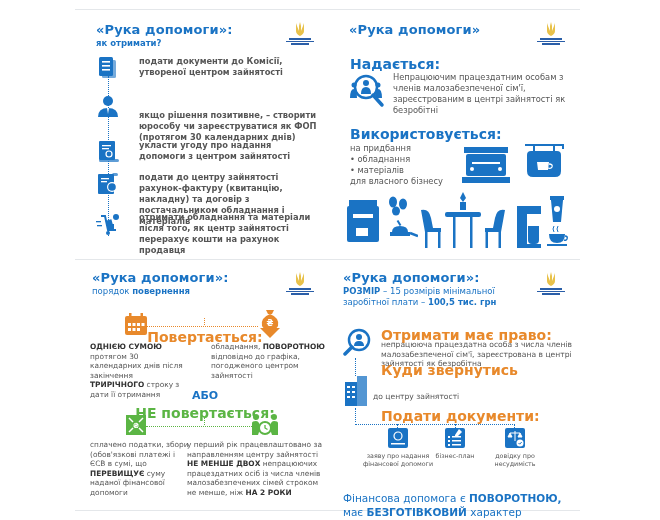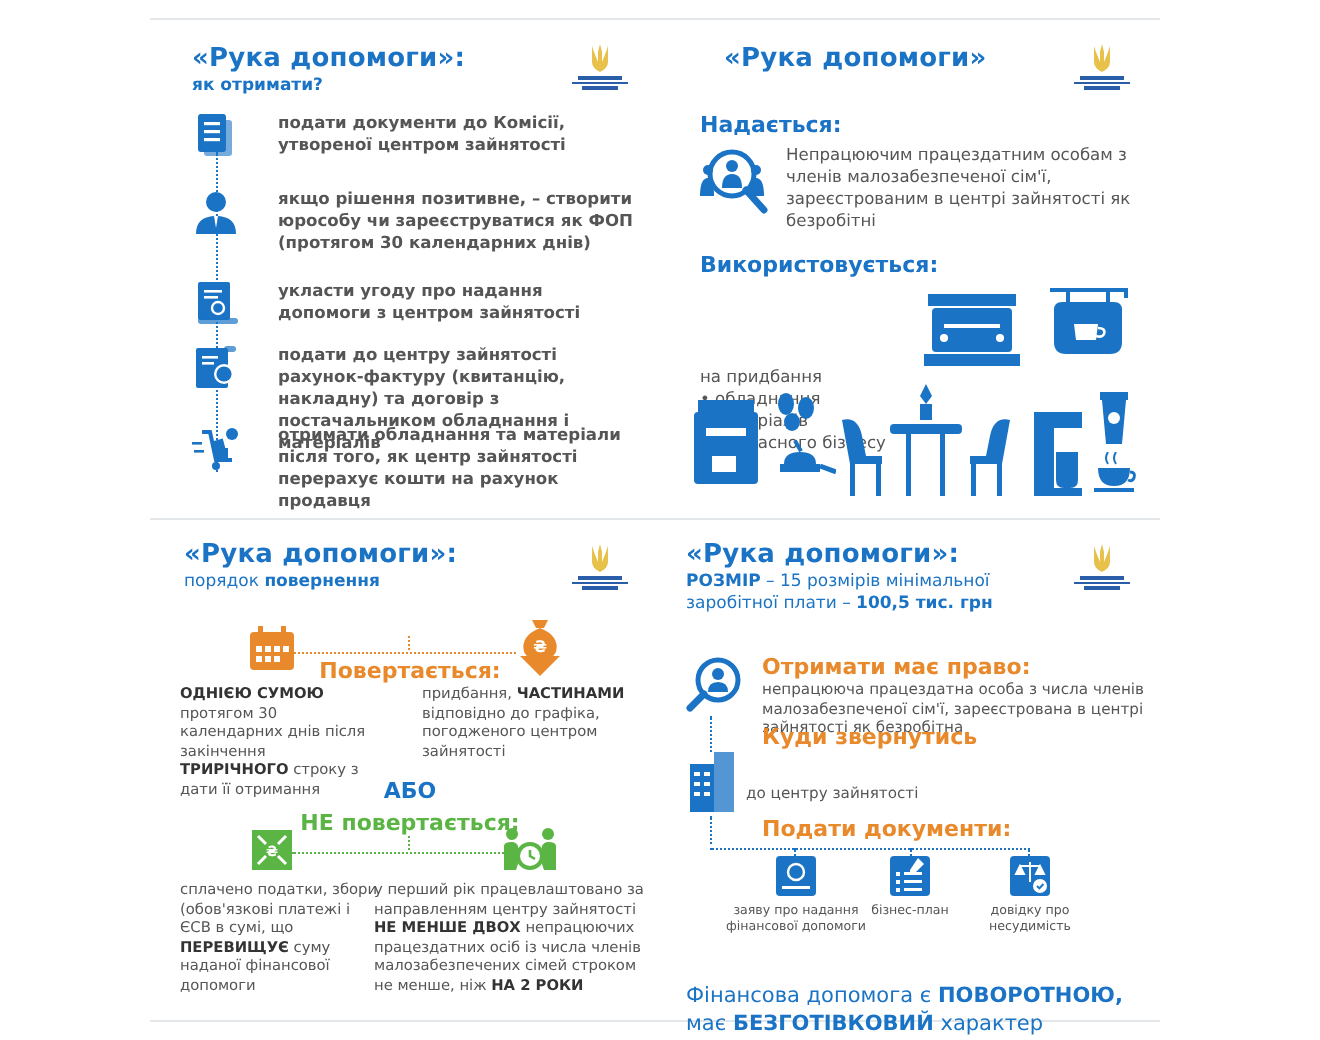--- a/index.html
+++ b/index.html
@@ -17,21 +17,21 @@
   .logo { position: absolute; width: 40px; text-align: center; }
   .logo .trident { display: block; margin: 0 auto; width: 10px; height: 14px; }
   .logo .lines { margin-top: 2px; }
   .logo .lines div { height: 1.5px; background: #2a5ea8; margin: 1.2px auto; }
 
   .step { position: absolute; left: 16px; display: flex; align-items: flex-start; font-weight: bold; }
   .step .ico { width: 24px; height: 24px; flex: 0 0 24px; }
   .step .txt { margin-left: 19px; font-size: 8.3px; line-height: 11px; color: #555; }
   .vline { position: absolute; left: 28px; width: 0; border-left: 1.5px dotted #1a73c4; }
 
-  .sec { font-weight: bold; font-size: 11px; }
+  .sec { font-weight: bold; font-size: 14px; }
   .small { font-size: 7.4px; line-height: 9.5px; color: #555; }
   .b { font-weight: bold; color: #333; }
   .dash { position: absolute; height: 0; border-top: 1.3px dotted; }
   .tick { position: absolute; width: 0; border-left: 1.3px dotted; }
 </style>
 </head>
 <body>
 
 <div class="hr" style="top:9px"></div>
 <div class="hr" style="top:259px"></div>
@@ -64,21 +64,21 @@
         <rect x="6" y="13" width="8" height="1.6" fill="#fff"></rect>
       </svg>
     <div class="txt" style="width:175px;">подати документи до Комісії, утвореної центром зайнятості</div>
   </div>
   <div class="step" style="top:82px;">
     <svg class="ico" viewBox="0 0 24 24">
         <circle cx="12" cy="7" r="5" fill="#1a73c4"></circle>
         <path d="M2 23 Q2 14 12 14 Q22 14 22 23 Z" fill="#1a73c4"></path>
         <path d="M11 14 L12 20 L13 14 Z" fill="#fff"></path>
       </svg>
-    <div class="txt" style="width:180px;">якщо рішення позитивне, – створити юрособу чи зареєструватися як ФОП (протягом 30 календарних днів)</div>
+    <div class="txt" style="width:180px;margin-top:16px;">якщо рішення позитивне, – створити юрособу чи зареєструватися як ФОП (протягом 30 календарних днів)</div>
   </div>
   <div class="step" style="top:160px;">
     <svg class="ico" viewBox="0 0 24 24">
         <rect x="2" y="2" width="16" height="20" rx="1" fill="#1a73c4"></rect>
         <rect x="16" y="1" width="6" height="3" rx="1.5" fill="#1a73c4" opacity="0.7"></rect>
         <rect x="5" y="6" width="8" height="1.3" fill="#fff"></rect>
         <rect x="5" y="9" width="6" height="1.3" fill="#fff"></rect>
         <circle cx="16" cy="15" r="5" fill="#fff"></circle>
         <circle cx="16" cy="15" r="3.8" fill="#1a73c4"></circle>
       </svg>
@@ -102,21 +102,21 @@
         <circle cx="12" cy="21" r="2" fill="#1a73c4"></circle>
         <circle cx="20" cy="5" r="3" fill="#1a73c4"></circle>
         <rect x="0" y="9" width="5" height="1.3" fill="#1a73c4"></rect>
         <rect x="1" y="13" width="5" height="1.3" fill="#1a73c4"></rect>
       </svg>
     <div class="txt" style="width:185px;">отримати обладнання та матеріали після того, як центр зайнятості перерахує кошти на рахунок продавця</div>
   </div>
 </div>
 
 <div class="panel" style="left:335px; top:12px; width:250px; height:245px;">
-  <div style="position:absolute; left:27px; top:10px;">
+  <div style="position:absolute; left:14px; top:10px;">
     <div class="title">«Рука допомоги»</div>
   </div>
   <div class="logo" style="left:196px; top:10px;">
     <svg class="trident" viewBox="0 0 10 14">
         <path d="M5 0 L6 4 L6 9 L8 4 L9 1 L9 9 Q9 12 5 14 Q1 12 1 9 L1 1 L2 4 L4 9 L4 4 Z" fill="#e8c14a"></path>
       </svg>
     <div class="lines">
         <div style="width:22px"></div>
         <div style="width:28px"></div>
         <div style="width:18px"></div>
@@ -130,21 +130,21 @@
       <path d="M12 22 Q12 15 17 15 Q22 15 22 22 Z" fill="#1a73c4"></path>
     <circle cx="5" cy="13" r="2.5" fill="#1a73c4"></circle>
       <path d="M1 26 Q1 17 5 17 Q8 17 8 26 Z" fill="#1a73c4"></path>
     <circle cx="29" cy="13" r="2.5" fill="#1a73c4"></circle>
       <path d="M26 26 Q26 17 29 17 Q33 17 33 26 Z" fill="#1a73c4"></path>
     <path d="M24 23 L33 33" stroke="#1a73c4" stroke-width="3.5" stroke-linecap="round"></path>
   </svg>
   <div style="position:absolute; left:58px; top:60px; width:180px; font-size:8.3px; line-height:11px; color:#555;">Непрацюючим працездатним особам з членів малозабезпеченої сім'ї, зареєстрованим в центрі зайнятості як безробітні</div>
 
   <div class="sec blue" style="position:absolute; left:15px; top:114px;">Використовується:</div>
-  <div style="position:absolute; left:15px; top:131px; font-size:8.3px; line-height:11px; color:#555;margin-top:40px;">
+  <div style="position:absolute; left:15px; top:131px; font-size:8.3px; line-height:11px; color:#555;">
     <div>на придбання</div>
     <div>• обладнання</div>
     <div>• матеріалів</div>
     <div>для власного бізнесу</div>
   </div>
 
   <svg style="position:absolute; left:127px; top:135px; width:48px; height:38px;" viewBox="0 0 48 38">
       <rect x="2" y="0" width="44" height="6" fill="#1a73c4"></rect>
       <rect x="4" y="7" width="40" height="22" rx="2" fill="#1a73c4"></rect>
       <rect x="0" y="30" width="48" height="6" fill="#1a73c4"></rect>
@@ -248,21 +248,21 @@
       </g>
     </svg>
   <svg style="position:absolute; left:178px; top:46px; width:24px; height:30px;" viewBox="0 0 24 30">
       <path d="M8 2 L16 2 L14 6 L10 6 Z" fill="#e8892b"></path>
       <path d="M12 6 Q22 10 20 18 Q18 22 12 22 Q6 22 4 18 Q2 10 12 6 Z" fill="#e8892b"></path>
       <text x="12" y="18" font-size="8" text-anchor="middle" fill="#fff" font-family="DejaVu Sans, sans-serif" font-weight="bold">₴</text>
       <path d="M2 20 L12 30 L22 20 Z" fill="#e8892b"></path>
     </svg>
 
   <div class="small" style="position:absolute; left:10px; top:80px; width:98px;"><span class="b">ОДНІЄЮ СУМОЮ</span><span> протягом 30 календарних днів після закінчення </span><span class="b">ТРИРІЧНОГО</span><span> строку з дати її отримання</span></div>
-  <div class="small" style="position:absolute; left:131px; top:80px; width:115px;"><span>придбання, </span><span class="b">ЧАСТИНАМИ</span><span> відповідно до графіка, погодженого центром зайнятості</span></div>
+  <div class="small" style="position:absolute; left:131px; top:80px; width:115px;"><span>обладнання, </span><span class="b">ПОВОРОТНОЮ</span><span> відповідно до графіка, погодженого центром зайнятості</span></div>
 
   <div style="position:absolute; left:0; width:250px; text-align:center; top:127px; font-weight:bold; font-size:11px; color:#1a73c4;">АБО</div>
   <div class="sec green" style="position:absolute; left:0; width:250px; text-align:center; top:143px;">НЕ повертається:</div>
   <div class="tick" style="left:124px; top:156px; height:7px; border-color:#5bb544;"></div>
   <div class="dash" style="left:66px; top:164px; width:106px; border-color:#5bb544;"></div>
   <svg style="position:absolute; left:46px; top:153px; width:20px; height:20px;" viewBox="0 0 20 20">
       <rect width="20" height="20" fill="#5bb544"></rect>
       <g stroke="#fff" stroke-width="1.5">
         <path d="M3 3 L7 7 M17 3 L13 7 M3 17 L7 13 M17 17 L13 13"></path>
       </g>

